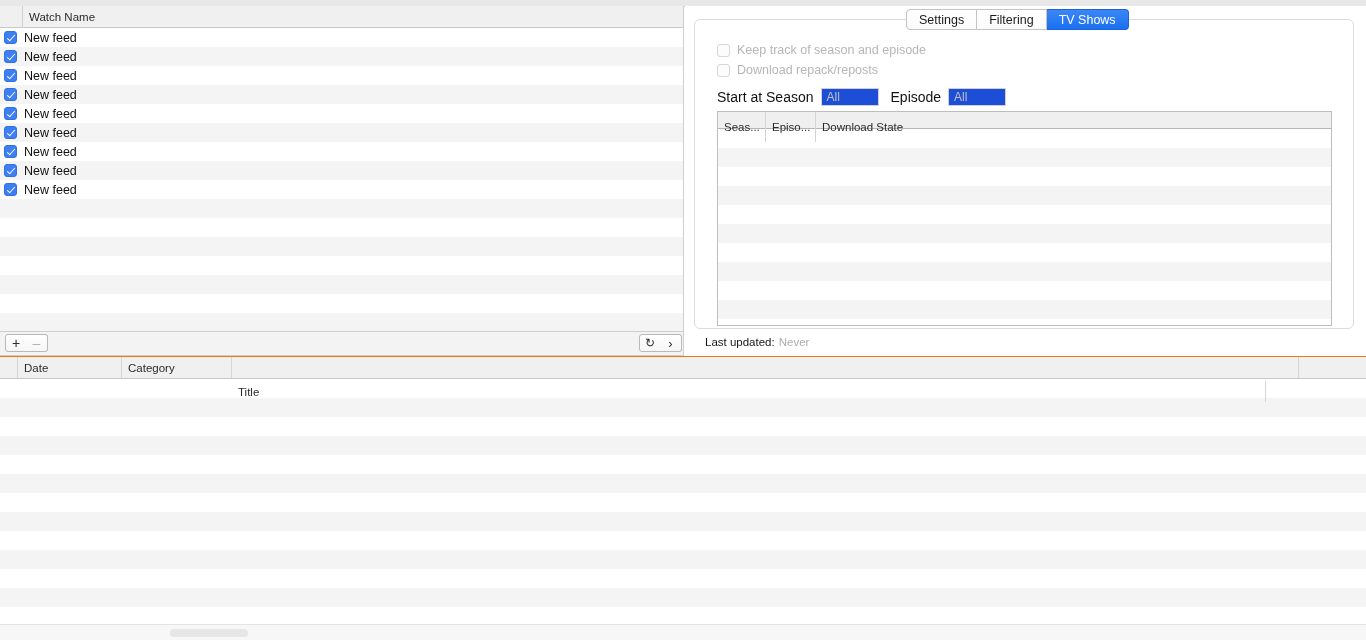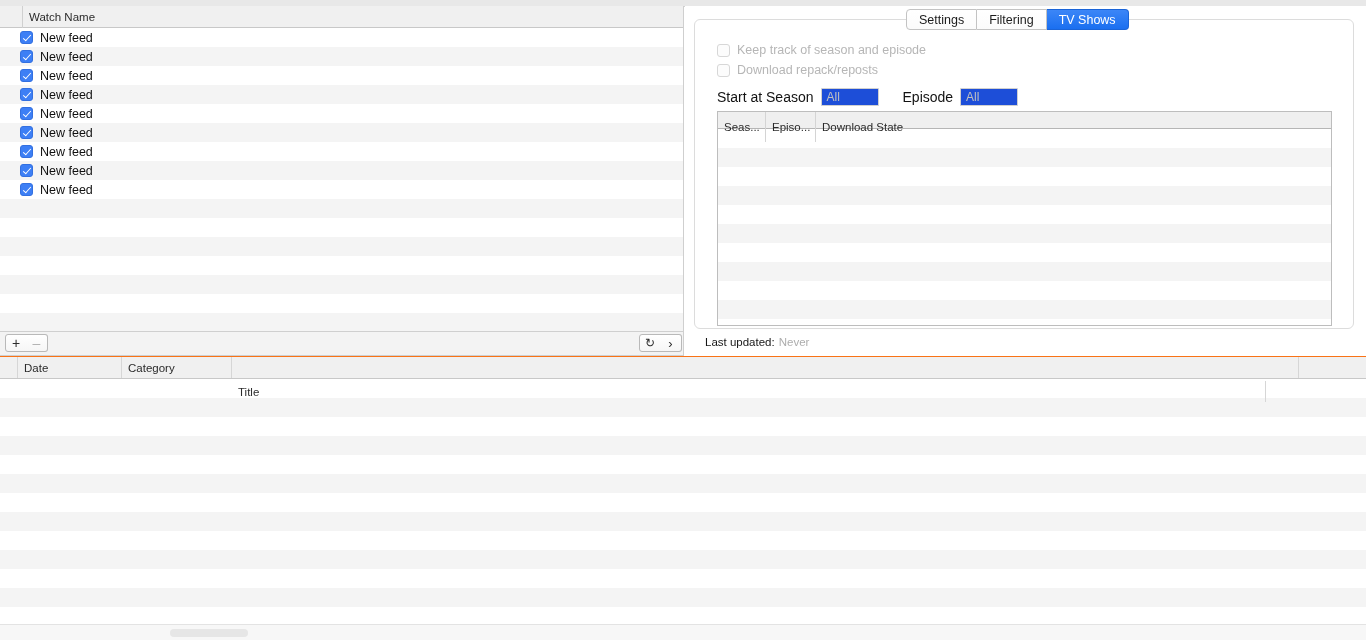--- a/index.html
+++ b/index.html
@@ -64,21 +64,21 @@
   }
   .wl-hcell.check { width: 23px; border-right: 1px solid #d0d0d0; padding-left: 0;}
   .wl-hcell.name  { flex: 1; }
 
   .wl-rows { }
   .wl-row {
     height: 19px;
     display: flex;
     align-items: center;
     box-sizing: border-box;
-    padding-left: 20px;
+    padding-left: 4px;
   }
   .wl-row.alt { background: #f4f4f4; }
   .wl-row.white { background: #ffffff; }
 
   .cbx {
     width: 13px; height: 13px;
     border-radius: 3px;
     box-sizing: border-box;
     flex: 0 0 auto;
     position: relative;
@@ -222,21 +222,21 @@
     box-sizing: border-box;
     font-size: 12px;
     color: #c0c0c0;
     display: flex;
     align-items: center;
     padding-left: 5px;
     border-radius: 1px;
   }
   #fld-season  { width: 58px; margin-left: 7px; }
   #fld-episode { width: 58px; margin-left: 7px; }
-  #lbl-episode { margin-left: 24px; }
+  #lbl-episode { margin-left: 12px; }
 
   
   #tv-table {
     position: absolute;
     left: 22px; top: 91px;
     width: 615px;
     height: 215px;
     border: 1px solid #bdbdbd;
     box-sizing: border-box;
     background: #ffffff;

